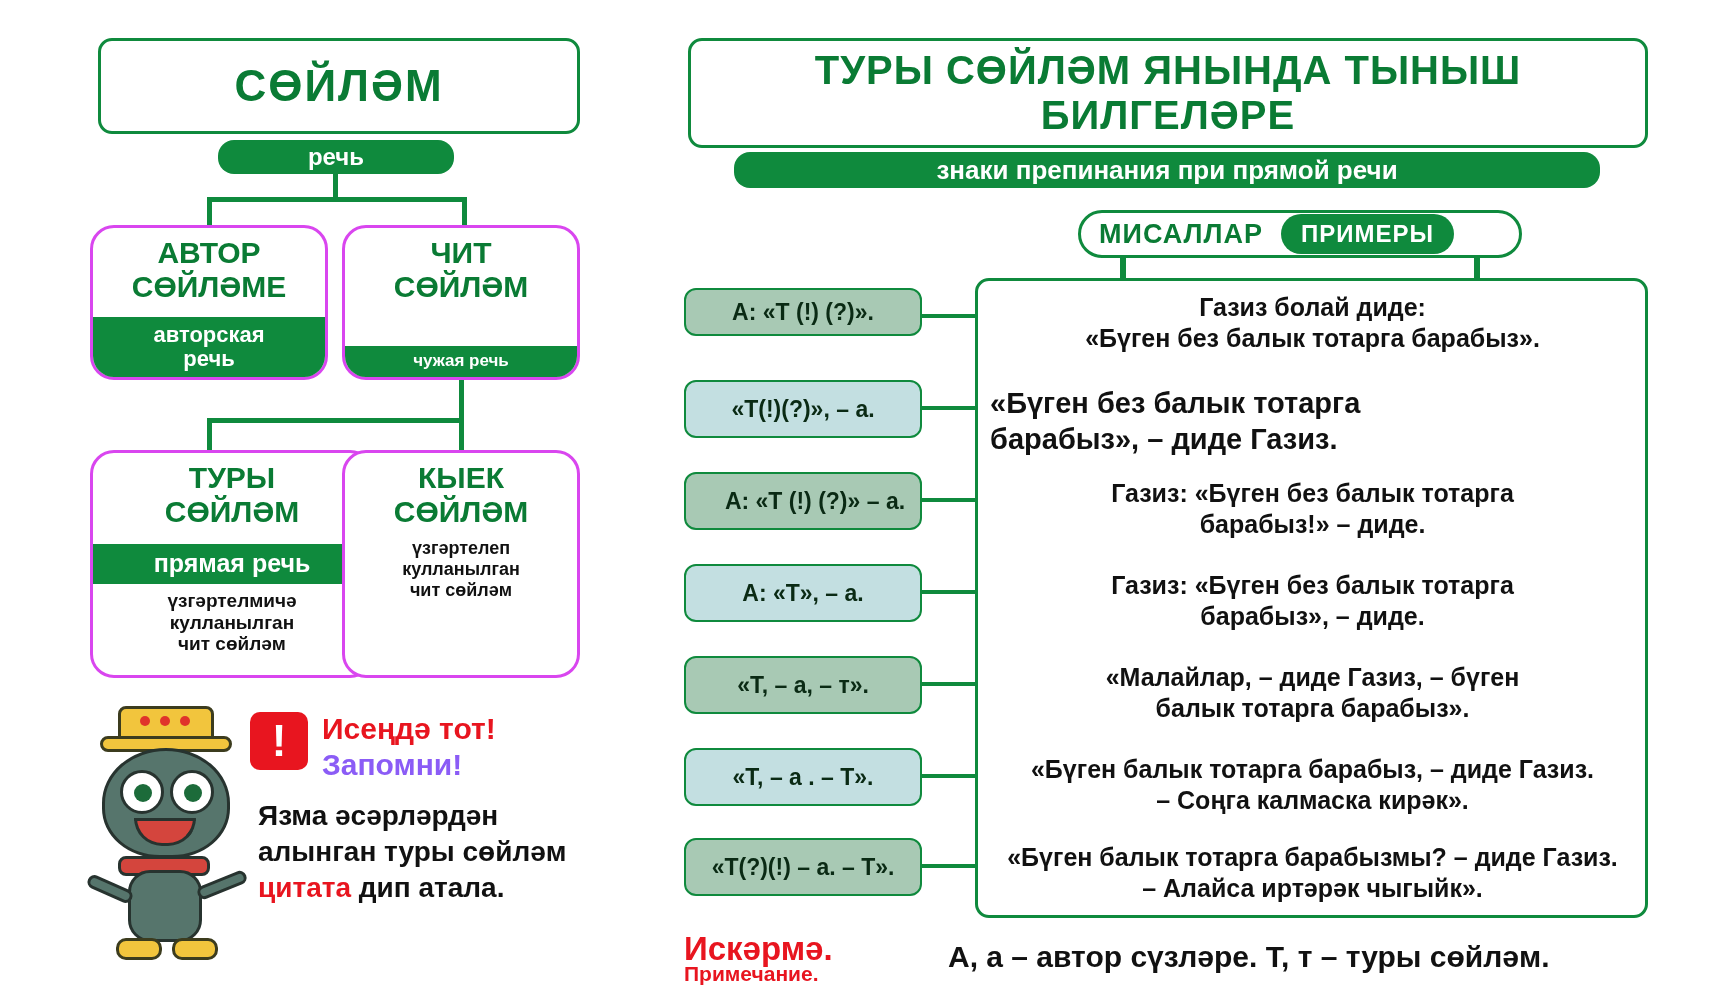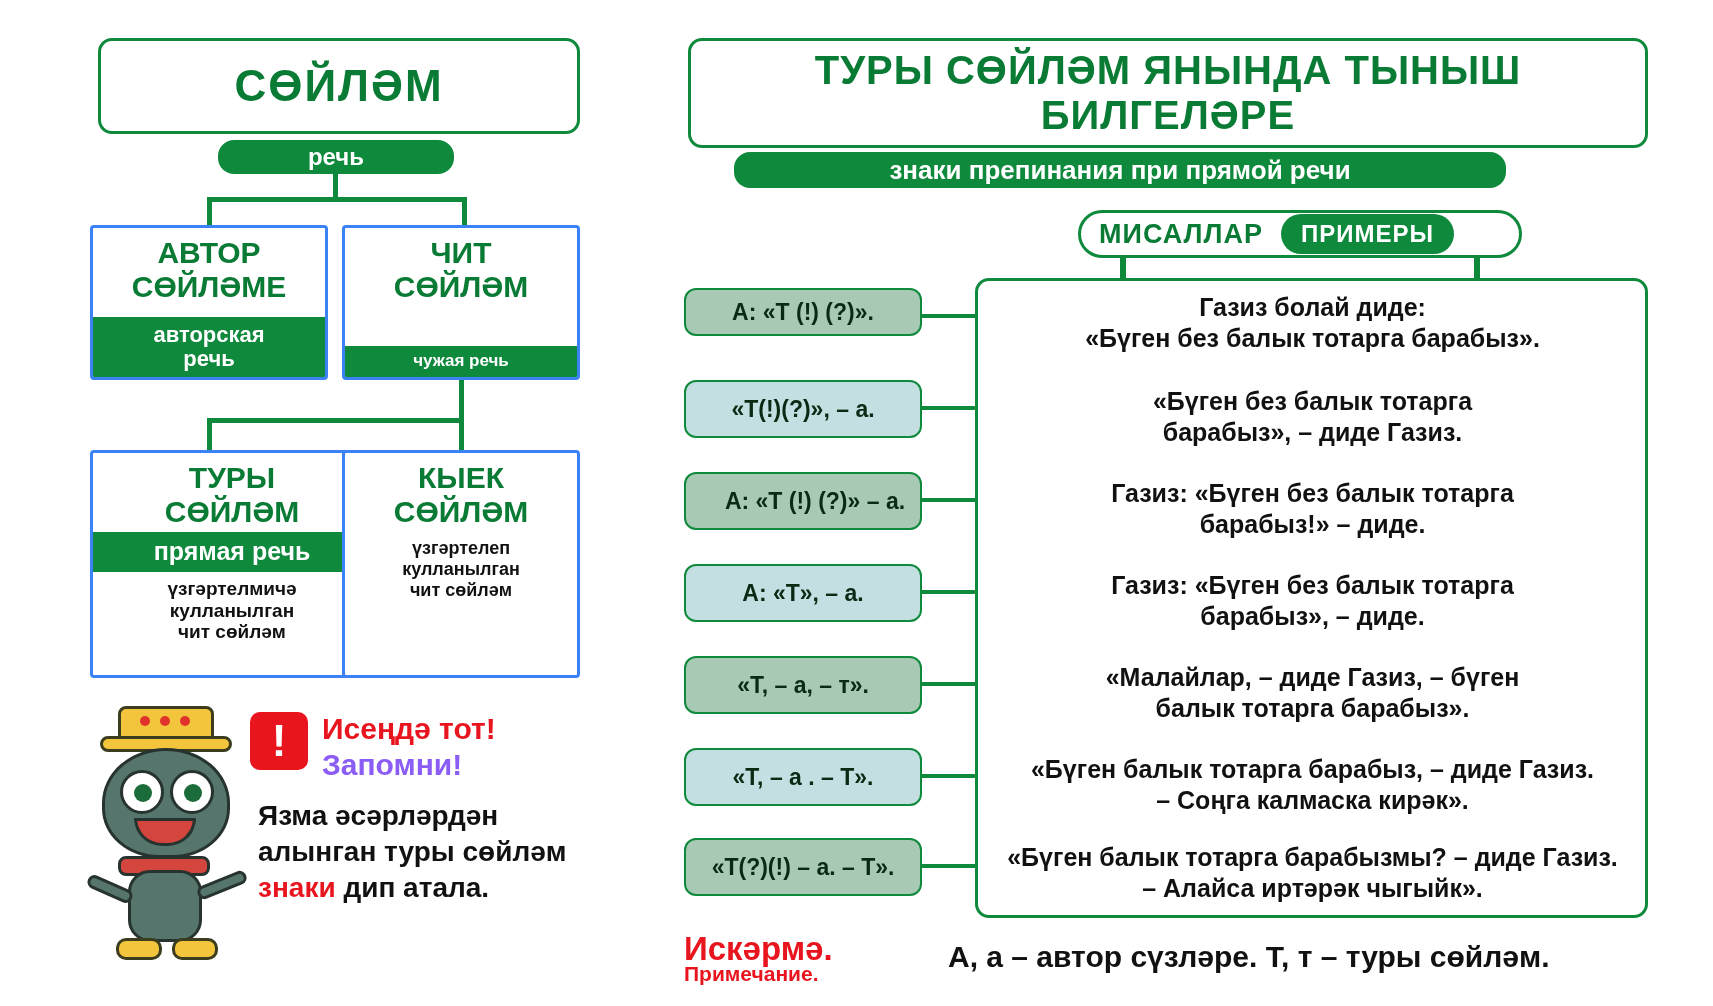--- a/index.html
+++ b/index.html
@@ -29,22 +29,22 @@
     color:#fff;
     font-weight:bold;
     display:flex;align-items:center;justify-content:center;
     text-align:center;
     border-radius:16px;
     box-sizing:border-box;
   }
   .conn{position:absolute;background:#0f8a3d;}
   .node{
     position:absolute;
-    border:3px solid #3b82f6;
-    border-radius:4px;
+    border:3px solid #d946ef;
+    border-radius:24px;
     background:#fff;
     box-sizing:border-box;
     overflow:hidden;
     display:flex;flex-direction:column;
   }
   .node .tat{
     flex:0 0 auto;
     text-align:center;
     color:#0a7b34;
     font-weight:bold;
@@ -121,21 +121,21 @@
 </div>
 
 <div class="conn" style="left:459px;top:380px;width:5px;height:40px;"></div>
 <div class="conn" style="left:207px;top:418px;width:257px;height:5px;"></div>
 <div class="conn" style="left:207px;top:418px;width:5px;height:32px;"></div>
 <div class="conn" style="left:459px;top:418px;width:5px;height:32px;"></div>
 
 <div class="node" style="left:90px;top:450px;width:284px;height:228px;">
   <div class="tat" style="font-size:30px;white-space:pre-line;">ТУРЫ
 СӨЙЛӘМ</div>
-  <div class="rus" style="font-size:25px;margin-top:0;">прямая речь</div>
+  <div class="rus" style="font-size:25px;margin-top:12px;">прямая речь</div>
   <div class="sub" style="font-size:19px;white-space:pre-line;">үзгәртелмичә
 кулланылган
 чит сөйләм</div>
 </div>
 
 <div class="node" style="left:342px;top:450px;width:238px;height:228px;">
   <div class="tat" style="font-size:30px;white-space:pre-line;">КЫЕК
 СӨЙЛӘМ</div>
   <div class="sub" style="font-size:18px;white-space:pre-line;">үзгәртелеп
 кулланылган
@@ -173,28 +173,28 @@
 <div style="position:absolute;left:250px;top:712px;width:58px;height:58px;background:#e8151f;border-radius:10px;display:flex;align-items:center;justify-content:center;color:#fff;font-size:44px;font-weight:bold;">
   <span>!</span>
 </div>
 
 <div style="position:absolute;left:322px;top:712px;font-size:30px;font-weight:bold;color:#e8151f;">Исеңдә тот!</div>
 <div style="position:absolute;left:322px;top:748px;font-size:30px;font-weight:bold;color:#8b5cf6;">Запомни!</div>
 
 <div style="position:absolute;left:258px;top:800px;font-size:28px;font-weight:bold;color:#111;">Язма әсәрләрдән</div>
 <div style="position:absolute;left:258px;top:836px;font-size:28px;font-weight:bold;color:#111;">алынган туры сөйләм</div>
 <div style="position:absolute;left:258px;top:872px;font-size:28px;font-weight:bold;color:#111;">
-  <span class="note-red">знаки</span><span> дип атала.</span>
+  <span class="note-red">цитата</span><span> дип атала.</span>
 </div>
 
 <div class="box title-box" style="left:688px;top:38px;width:960px;height:110px;font-size:40px;letter-spacing:1px;line-height:1.12;padding:0 18px;">
   <span>ТУРЫ СӨЙЛӘМ ЯНЫНДА ТЫНЫШ БИЛГЕЛӘРЕ</span>
 </div>
 
-<div class="ribbon" style="left:734px;top:152px;width:772px;height:36px;font-size:26px;">
+<div class="ribbon" style="left:734px;top:152px;width:866px;height:36px;font-size:26px;">
   <span>знаки препинания при прямой речи</span>
 </div>
 
 <div class="pill" style="left:1078px;top:210px;width:444px;height:48px;">
   <span class="tat">МИСАЛЛАР</span>
   <span class="rus">ПРИМЕРЫ</span>
 </div>
 
 <div class="dot-stem" style="left:1120px;top:258px;height:40px;"></div>
 <div class="dot-circle" style="left:1113px;top:288px;"></div>
@@ -228,21 +228,21 @@
 <div class="conn" style="left:922px;top:314px;width:56px;height:4px;"></div>
 <div class="conn" style="left:922px;top:406px;width:56px;height:4px;"></div>
 <div class="conn" style="left:922px;top:498px;width:56px;height:4px;"></div>
 <div class="conn" style="left:922px;top:590px;width:56px;height:4px;"></div>
 <div class="conn" style="left:922px;top:682px;width:56px;height:4px;"></div>
 <div class="conn" style="left:922px;top:774px;width:56px;height:4px;"></div>
 <div class="conn" style="left:922px;top:864px;width:56px;height:4px;"></div>
 
 <div style="position:absolute;left:990px;top:292px;width:645px;text-align:center;font-size:25px;font-weight:bold;color:#111;line-height:1.24;white-space:pre-line;">Газиз болай диде:
 «Бүген без балык тотарга барабыз».</div>
-<div style="position:absolute;left:990px;top:386px;width:645px;text-align:center;font-size:25px;font-weight:bold;color:#111;line-height:1.24;white-space:pre-line;">«Бүген без балык тотарга
+<div style="position:absolute;left:990px;top:386px;width:645px;font-size:29px;font-weight:bold;color:#111;line-height:1.24;white-space:pre-line;">«Бүген без балык тотарга
 барабыз», – диде Газиз.</div>
 <div style="position:absolute;left:990px;top:478px;width:645px;text-align:center;font-size:25px;font-weight:bold;color:#111;line-height:1.24;white-space:pre-line;">Газиз: «Бүген без балык тотарга
 барабыз!» – диде.</div>
 <div style="position:absolute;left:990px;top:570px;width:645px;text-align:center;font-size:25px;font-weight:bold;color:#111;line-height:1.24;white-space:pre-line;">Газиз: «Бүген без балык тотарга
 барабыз», – диде.</div>
 <div style="position:absolute;left:990px;top:662px;width:645px;text-align:center;font-size:25px;font-weight:bold;color:#111;line-height:1.24;white-space:pre-line;">«Малайлар, – диде Газиз, – бүген
 балык тотарга барабыз».</div>
 <div style="position:absolute;left:990px;top:754px;width:645px;text-align:center;font-size:25px;font-weight:bold;color:#111;line-height:1.24;white-space:pre-line;">«Бүген балык тотарга барабыз, – диде Газиз.
 – Соңга калмаска кирәк».</div>
 <div style="position:absolute;left:990px;top:842px;width:645px;text-align:center;font-size:25px;font-weight:bold;color:#111;line-height:1.24;white-space:pre-line;">«Бүген балык тотарга барабызмы? – диде Газиз.

